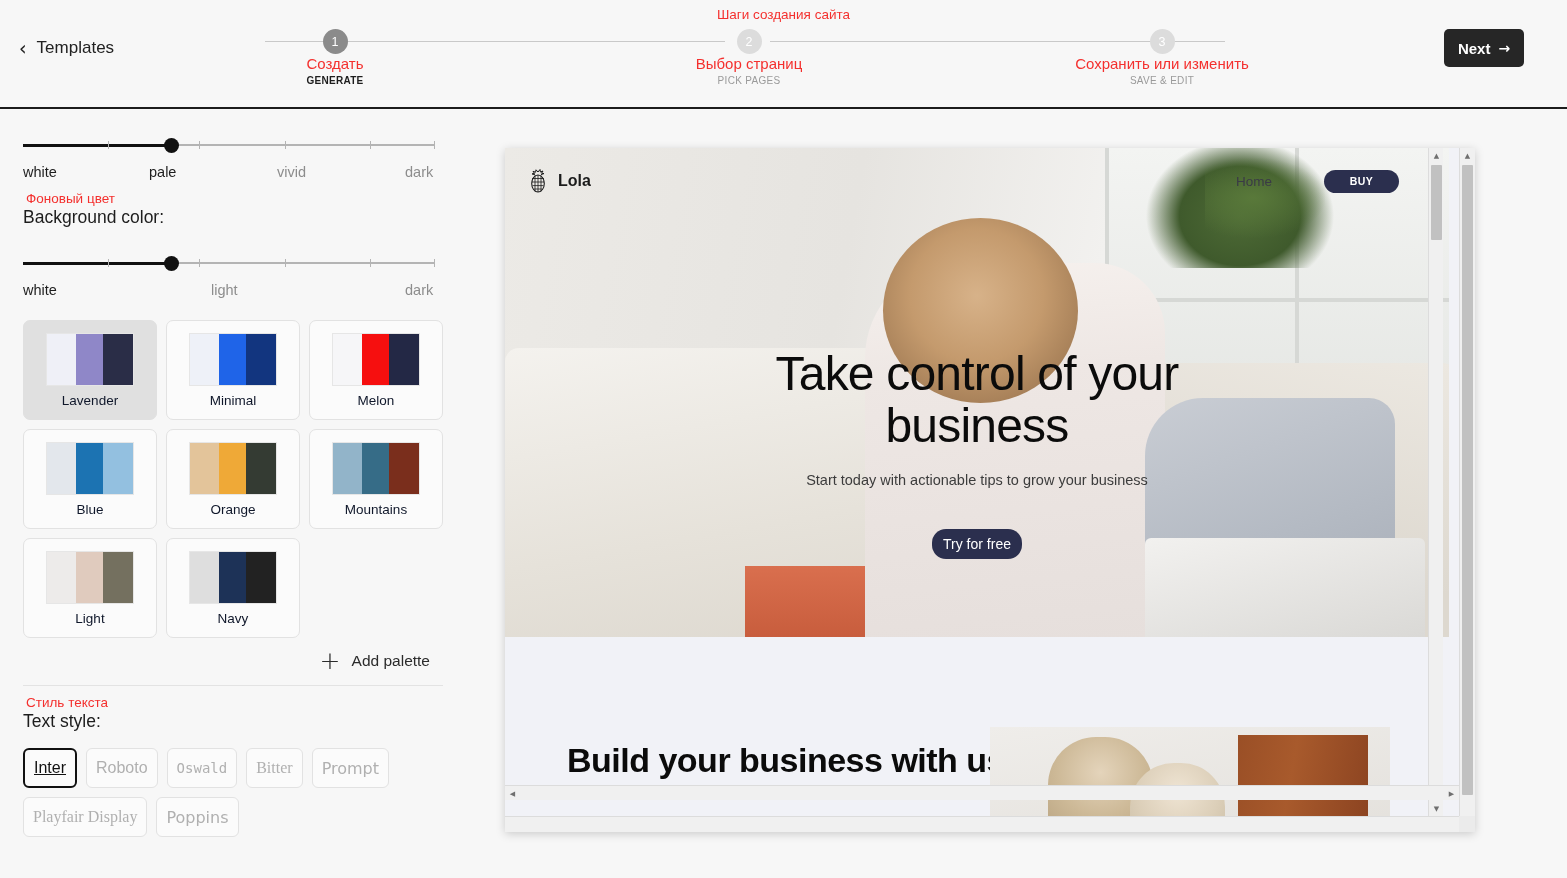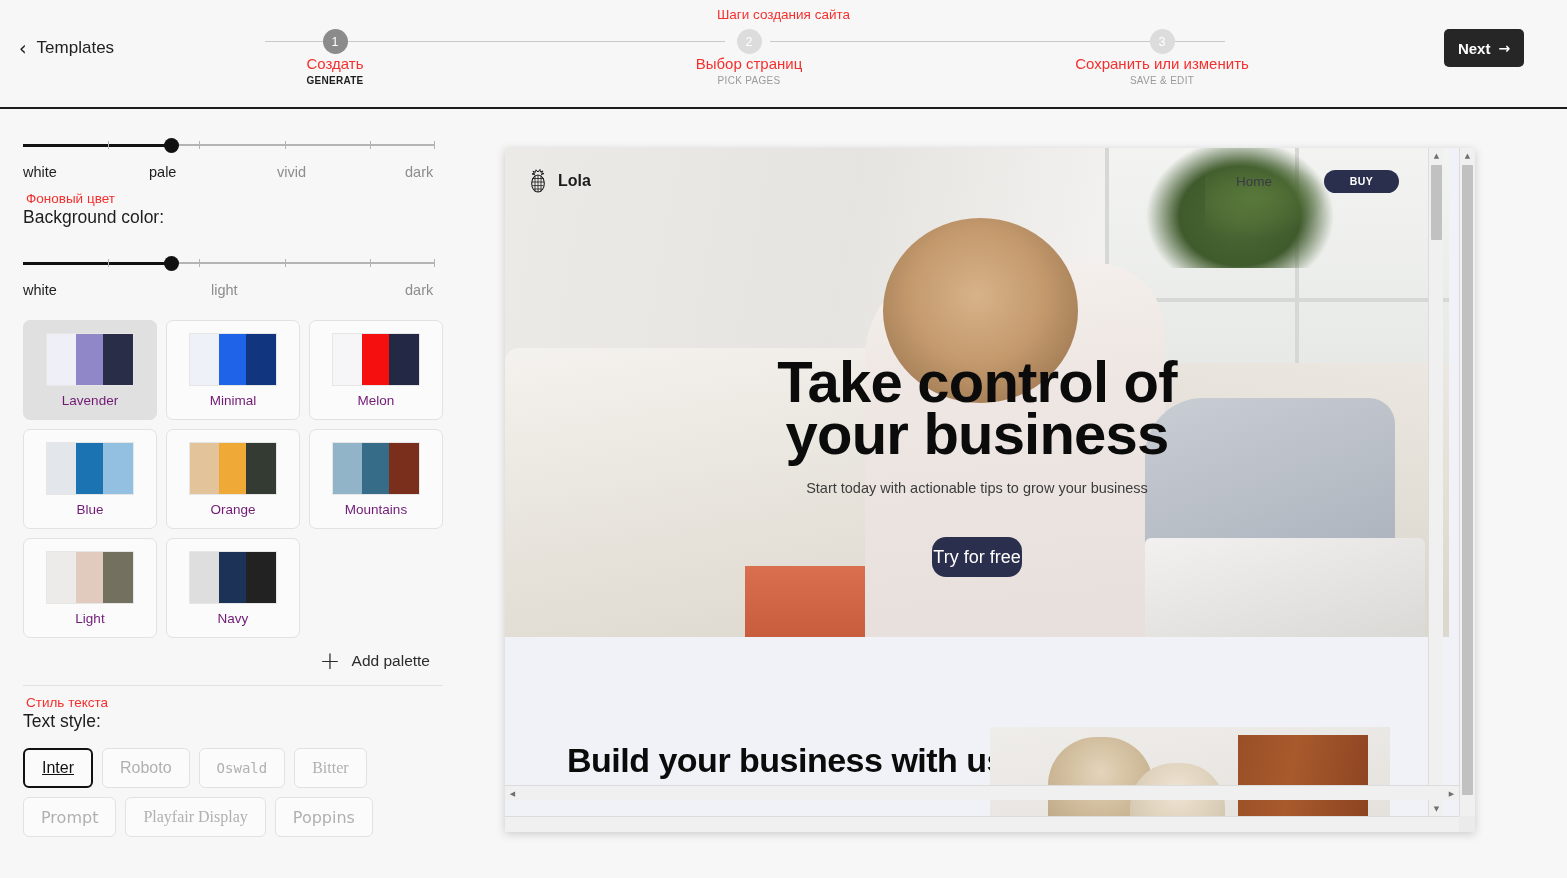--- a/index.html
+++ b/index.html
@@ -124,41 +124,41 @@
   }
   .palette-card.selected { background: #e0e0e0; border-color: #e0e0e0; }
   .swatch {
     width: 88px; height: 53px; display: flex;
     border: 1px solid #e6e6e6;
   }
   .swatch i { display: block; height: 100%; }
   .swatch i:nth-child(1) { width: 34%; }
   .swatch i:nth-child(2) { width: 31%; }
   .swatch i:nth-child(3) { width: 35%; }
-  .palette-name { font-size: 13.5px; color: #701a75; }
+  .palette-name { font-size: 13.5px; color: #0f172a; }
 
   .add-palette {
     margin: 13px 30px 0 0; display: flex; align-items: center;
     justify-content: flex-end; gap: 11px; width: 430px;
     cursor: pointer;
   }
   .plus-icon { font-size: 25px; color: #2b2b2b; line-height: 20px; font-weight: 300;
                font-family: "DejaVu Sans", sans-serif; }
   .add-palette-label { font-size: 15.5px; color: #2b2b2b; }
 
   .divider {
     margin: 14px 0 0 23px; width: 420px; height: 1px; background: #e3e3e3;
   }
 
   .font-grid {
     margin: 15px 0 0 23px; width: 430px;
     display: flex; flex-wrap: wrap; gap: 9px;
   }
   .font-btn {
-    height: 40px; padding: 0 17px;
+    height: 40px; padding: 0 9px;
     border: 1px solid #e2e2e2; border-radius: 6px;
     background: #fbfbfb; color: #b0b0b0; font-size: 16px;
     display: flex; align-items: center; justify-content: center;
     cursor: pointer; white-space: nowrap;
   }
   .font-btn.selected {
     border: 2px solid #111; color: #111; background: #fbfbfb;
     text-decoration: underline;
   }
   .f-serif { font-family: "Liberation Serif", serif; }
@@ -232,31 +232,31 @@
     width: 75px; height: 23px; border-radius: 12px; background: #2b2f4e;
     color: #fff; font-size: 10.5px; font-weight: bold; letter-spacing: .5px;
     display: flex; align-items: center; justify-content: center; cursor: pointer;
   }
 
   .hero-content {
     position: absolute; left: 0; top: 200px; width: 944px;
     text-align: center; z-index: 4;
   }
   .hero-h1 {
-    font-size: 58px; font-weight: bold; color: #0b0b0b;
+    font-size: 48px; font-weight: normal; color: #0b0b0b;
     line-height: 52px; letter-spacing: -.8px;
-    max-width: 460px; margin: 8px auto;
+    max-width: 460px; margin: 0 auto;
   }
   .hero-sub {
     margin-top: 20px; font-size: 14.5px; color: #3c3c3c;
   }
   .hero-cta {
-    margin: 41px auto 16px auto; width: 90px; height: 40px;
+    margin: 41px auto 16px auto; width: 90px; height: 30px;
     border-radius: 14px; background: #2b2f4e;
-    color: #fff; font-size: 18px;
+    color: #fff; font-size: 14px;
     display: flex; align-items: center; justify-content: center; cursor: pointer;
   }
 
   
   .sec2 { position: relative; width: 944px; height: 180px; background: #f1f2f7; }
   .sec2-h2 {
     position: absolute; left: 62px; top: 102px;
     font-size: 34px; font-weight: bold; color: #0b0b0b;
     line-height: 42px; letter-spacing: -.5px;
   }

